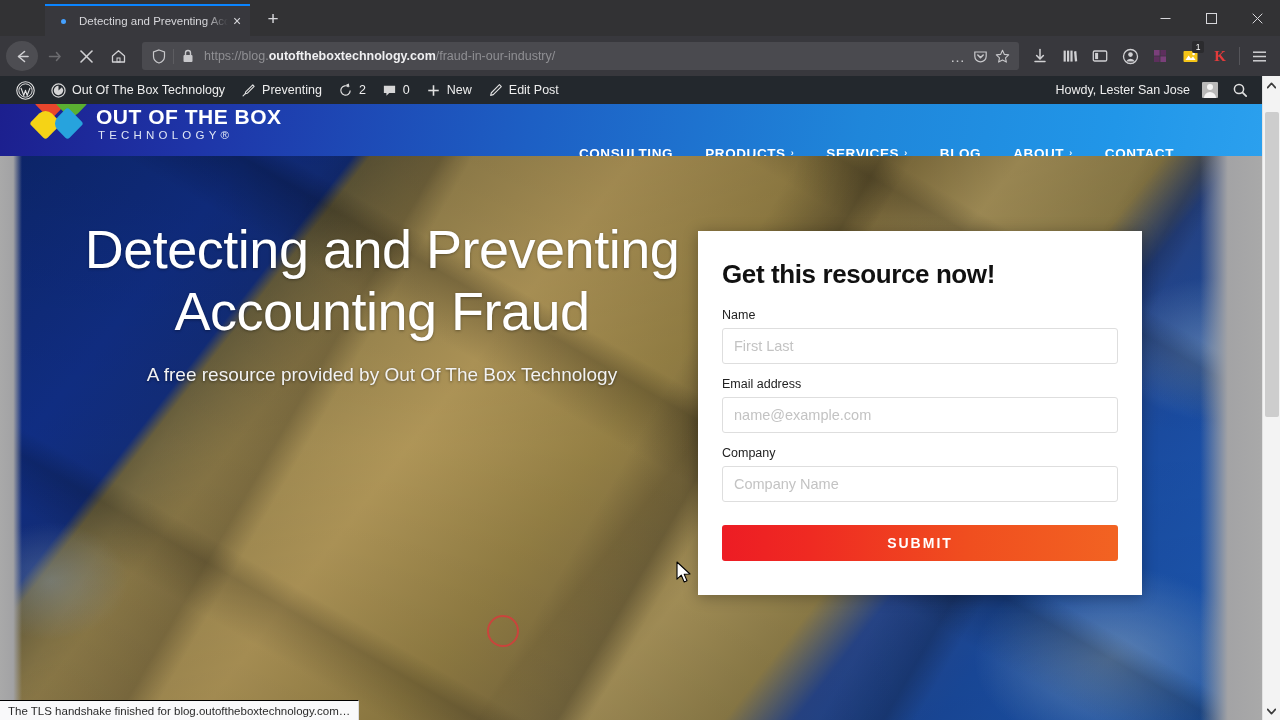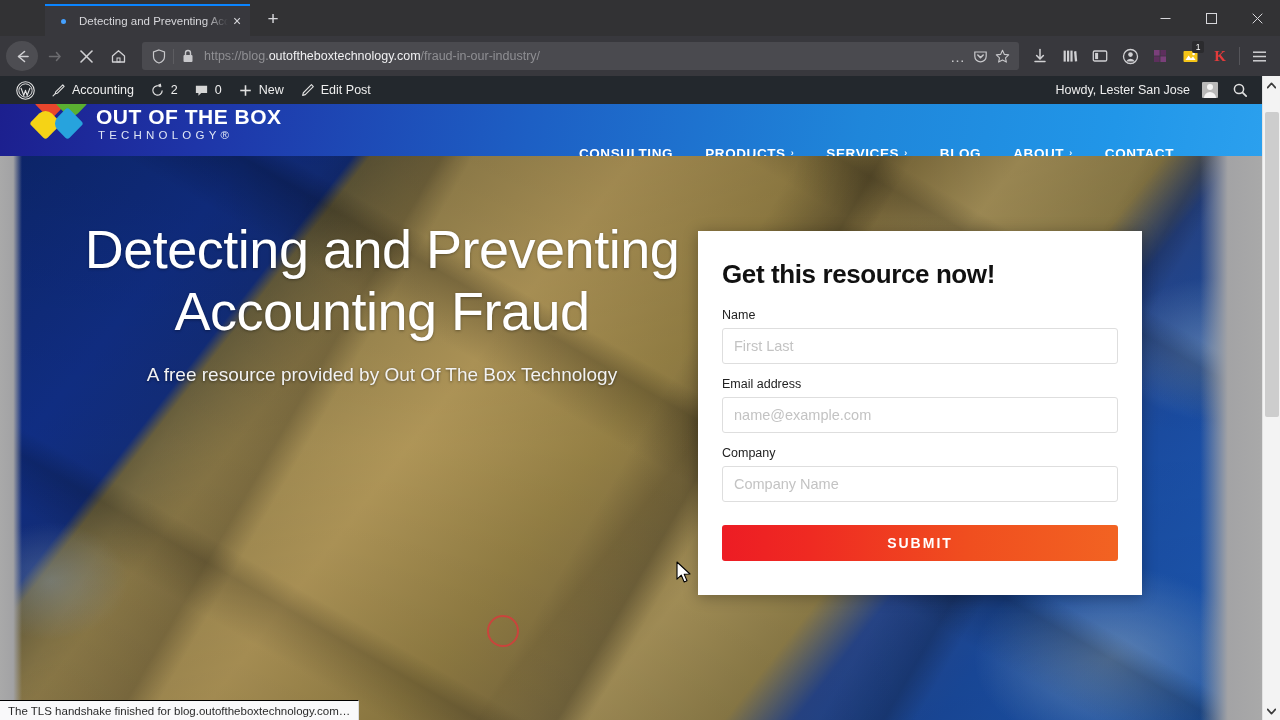--- a/index.html
+++ b/index.html
@@ -121,21 +121,21 @@
     margin: 0 3px;
   }
   .urltext {
     flex: 1 1 auto;
     font-size: 12.5px;
     color: #8f8f93;
     white-space: nowrap;
     overflow: hidden;
     padding-left: 5px;
   }
-  .urltext .host { color: #f0f0f2; font-weight: 400; text-align: center; }
+  .urltext .host { color: #f0f0f2; font-weight: 700; text-align: center; }
   .toolbar-icons {
     display: flex; align-items: center;
     flex: 0 0 auto;
   }
   .tbicon {
     width: 30px; height: 30px;
     display: flex; align-items: center; justify-content: center;
     color: #d0d0d3;
     position: relative;
     flex: 0 0 30px;
@@ -611,25 +611,34 @@
             <svg width="19" height="19" viewBox="0 0 20 20">
                 <circle cx="10" cy="10" r="9.2" fill="none" stroke="#e6e6e6" stroke-width="1.1"></circle>
                 <circle cx="10" cy="10" r="7" fill="none" stroke="#e6e6e6" stroke-width="1"></circle>
                 <path d="M5.2 7.2 L8.2 15.2 L10 9.8 L11.7 15.2 L14.8 7.2" fill="none" stroke="#e6e6e6" stroke-width="1.2" stroke-linejoin="round"></path>
               </svg>
           </span>
         </div>
         <div class="wpitem">
           <span class="gl">
             <svg width="15" height="15" viewBox="0 0 16 16">
+                <circle cx="8" cy="8" r="7" fill="none" stroke="#d6d6d6" stroke-width="1.3"></circle>
+                <path d="M8 8 L11.6 4.6 A5 5 0 0 1 8 13 A5 5 0 0 1 8 3" fill="#d6d6d6"></path>
+              </svg>
+          </span>
+          <span>Out Of The Box Technology</span>
+        </div>
+        <div class="wpitem">
+          <span class="gl">
+            <svg width="15" height="15" viewBox="0 0 16 16">
                 <path d="M12.6 2.1 L14 3.5 L6.6 11 L4.6 11.4 L5 9.4 Z" fill="none" stroke="#e0e0e0" stroke-width="1.2" stroke-linejoin="round"></path>
                 <path d="M4.6 11.4 L2.2 13.8" stroke="#e0e0e0" stroke-width="1.2" stroke-linecap="round"></path>
               </svg>
           </span>
-          <span>Accounting</span>
+          <span>Preventing</span>
         </div>
         <div class="wpitem">
           <span class="gl">
             <svg width="15" height="15" viewBox="0 0 16 16">
                 <path d="M13 8 A5 5 0 1 1 11.3 4.2" fill="none" stroke="#e0e0e0" stroke-width="1.3"></path>
                 <path d="M8.2 2.2 L12.2 4.2 L11.5 0.6" fill="#e0e0e0"></path>
               </svg>
           </span>
           <span>2</span>
         </div>

